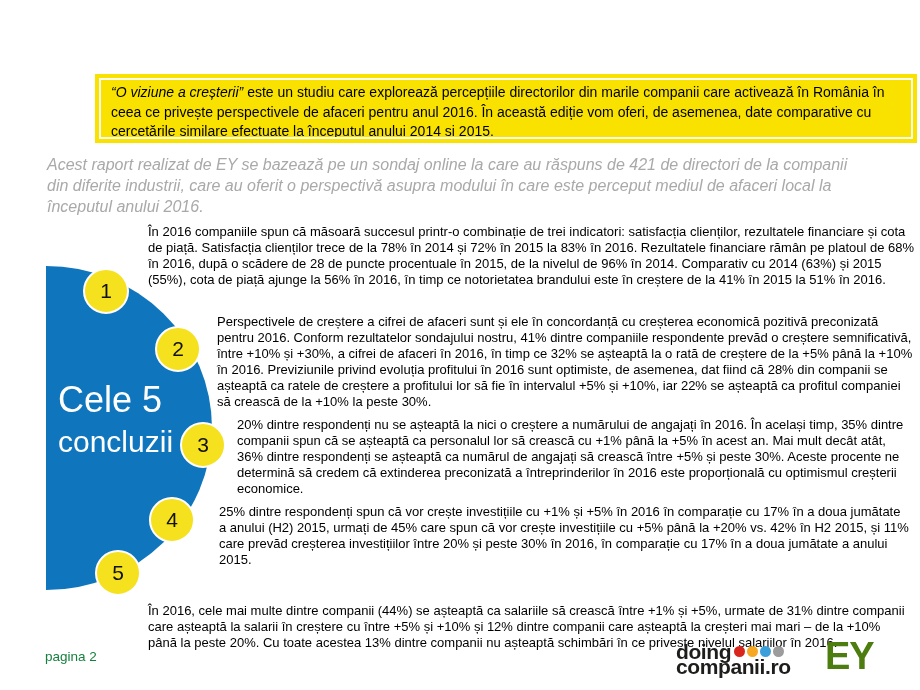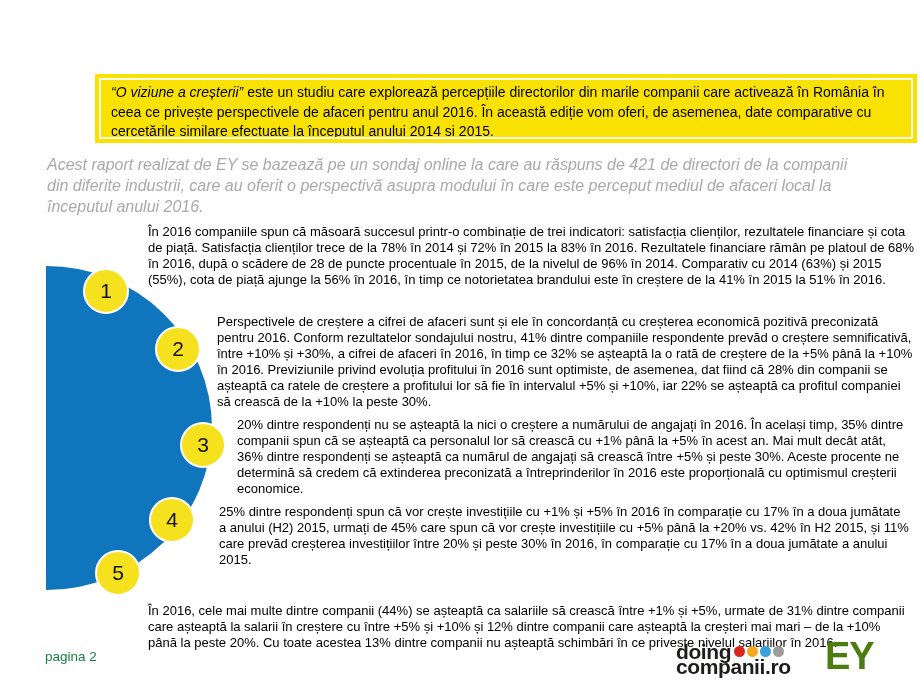--- a/index.html
+++ b/index.html
@@ -91,20 +91,22 @@
 
 
   <div class="highlight-box">
     <span class="highlight-lead">“O viziune a creșterii”</span><span> este un studiu care explorează percepțiile directorilor din marile companii care activează în România în ceea ce privește perspectivele de afaceri pentru anul 2016. În această ediție vom oferi, de asemenea, date comparative cu cercetările similare efectuate la începutul anului 2014 și 2015.</span>
   </div>
 
   <div class="intro-text">Acest raport realizat de EY se bazează pe un sondaj online la care au răspuns de 421 de directori de la companii din diferite industrii, care au oferit o perspectivă asupra modului în care este perceput mediul de afaceri local la începutul anului 2016.</div>
 
   <div class="badge-shape"></div>
   <div class="badge-text">
+    <div class="badge-line1">Cele 5</div>
+    <div class="badge-line2">concluzii</div>
   </div>
 
   <div class="num-circle c1">1</div>
   <div class="num-circle c2">2</div>
   <div class="num-circle c3">3</div>
   <div class="num-circle c4">4</div>
   <div class="num-circle c5">5</div>
 
   <div class="para p1">În 2016 companiile spun că măsoară succesul printr-o combinație de trei indicatori: satisfacția clienților, rezultatele financiare și cota de piață. Satisfacția clienților trece de la 78% în 2014 și 72% în 2015 la 83% în 2016. Rezultatele financiare rămân pe platoul de 68% în 2016, după o scădere de 28 de puncte procentuale în 2015, de la nivelul de 96% în 2014. Comparativ cu 2014 (63%) și 2015 (55%), cota de piață ajunge la 56% în 2016, în timp ce notorietatea brandului este în creștere de la 41% în 2015 la 51% în 2016.</div>
   <div class="para p2">Perspectivele de creștere a cifrei de afaceri sunt și ele în concordanță cu creșterea economică pozitivă preconizată pentru 2016. Conform rezultatelor sondajului nostru, 41% dintre companiile respondente prevăd o creștere semnificativă, între +10% și +30%, a cifrei de afaceri în 2016, în timp ce 32% se așteaptă la o rată de creștere de la +5% până la +10% în 2016. Previziunile privind evoluția profitului în 2016 sunt optimiste, de asemenea, dat fiind că 28% din companii se așteaptă ca ratele de creștere a profitului lor să fie în intervalul +5% și +10%, iar 22% se așteaptă ca profitul companiei să crească de la +10% la peste 30%.</div>

